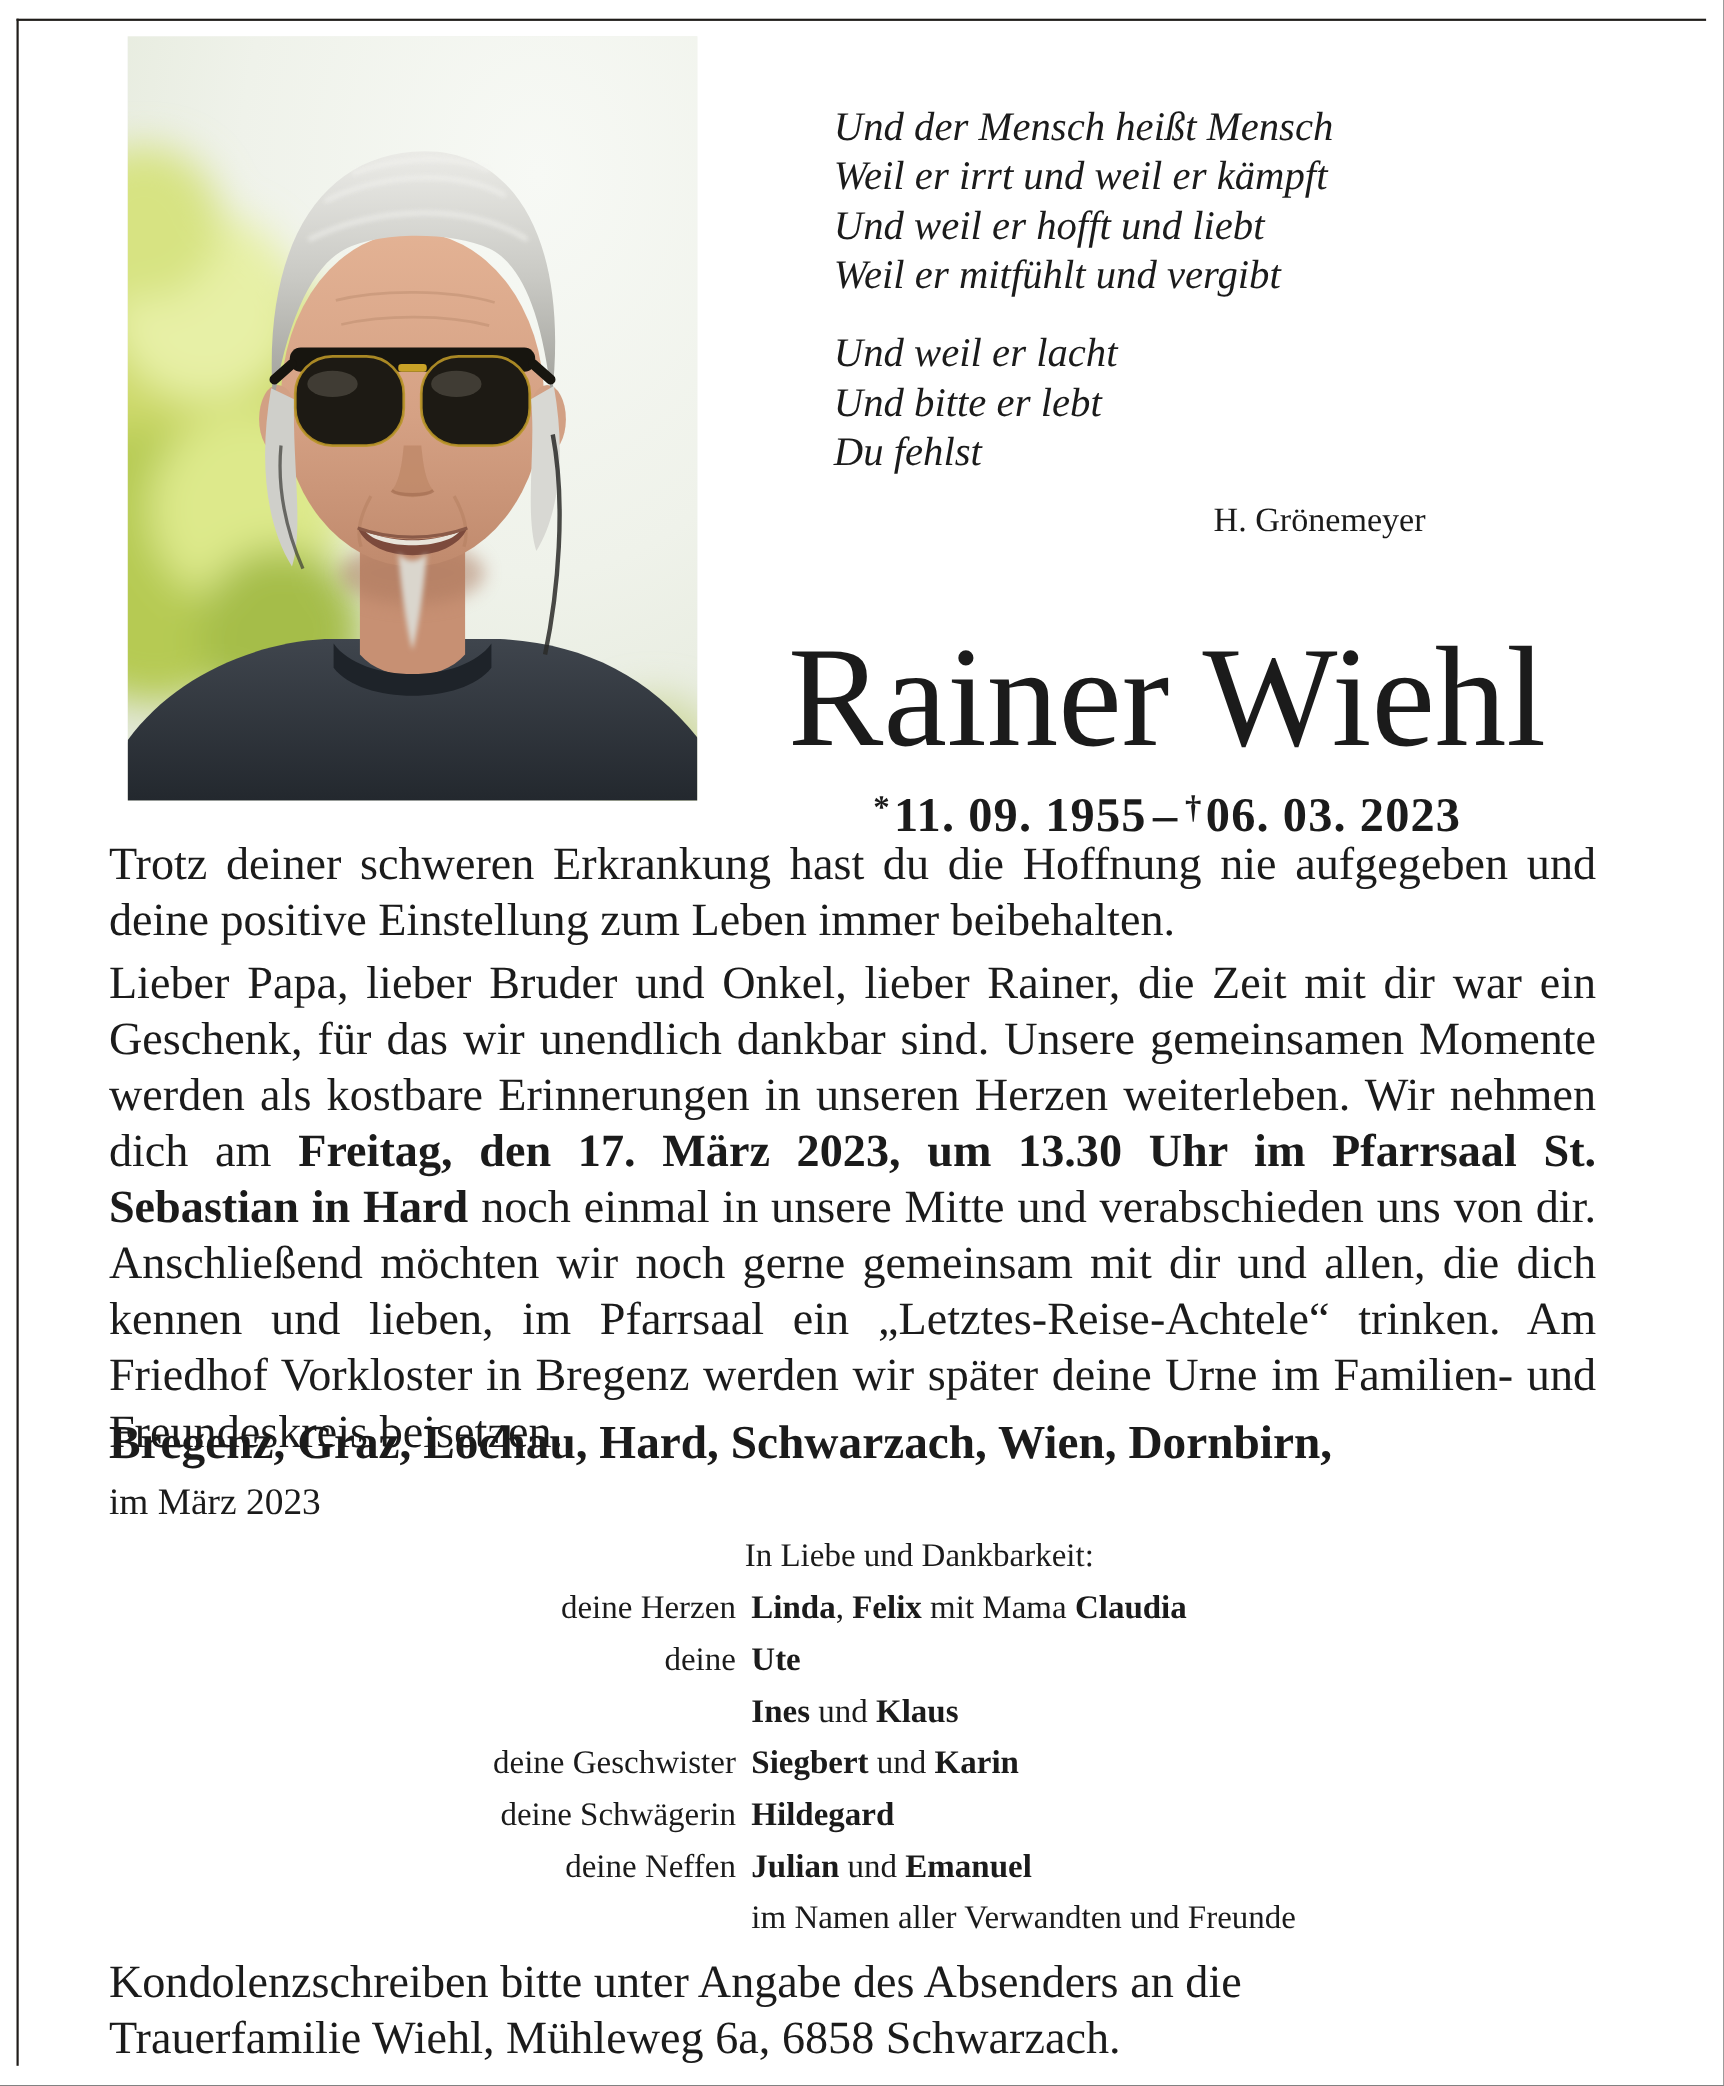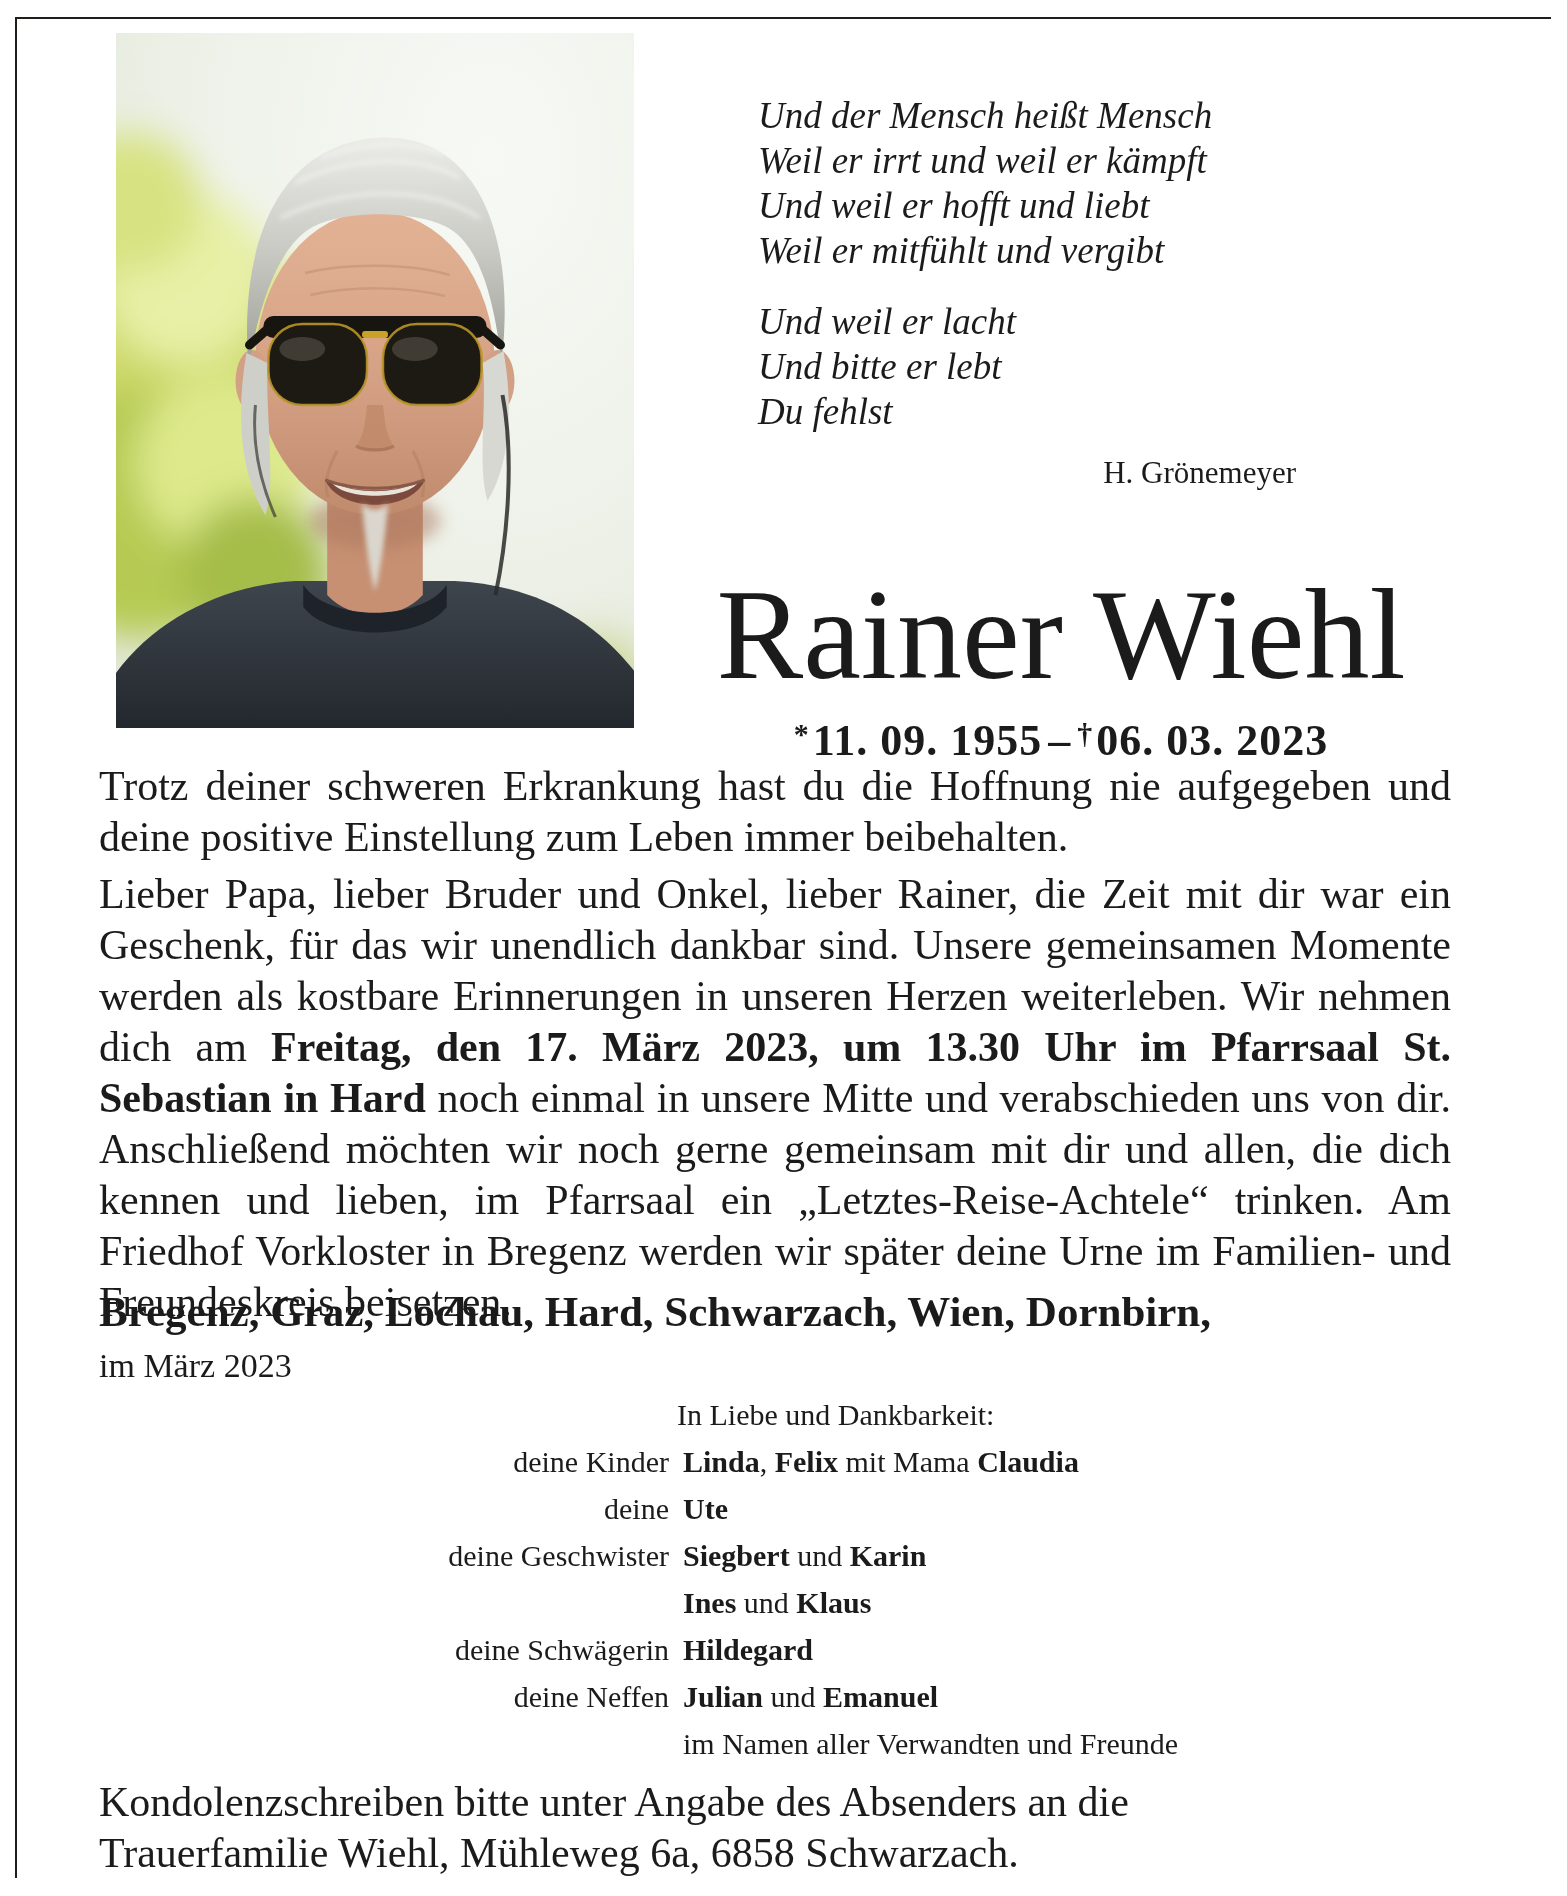--- a/index.html
+++ b/index.html
@@ -182,36 +182,36 @@
 
     <div class="abs bodytext places">
       <div class="places-line">Bregenz, Graz, Lochau, Hard, Schwarzach, Wien, Dornbirn,</div>
       <div class="month-line">im März 2023</div>
     </div>
 
     <div class="abs family">
       <div class="fam-heading">In Liebe und Dankbarkeit:</div>
       <div>
           <div class="fam-row">
-            <div class="fam-label">deine Kinder</div>
+            <div class="fam-label">deine Herzen</div>
             <div class="fam-names"><b>Linda</b><span>, </span><b>Felix</b><span> mit Mama </span><b>Claudia</b></div>
           </div>
           <div class="fam-row">
             <div class="fam-label">deine</div>
             <div class="fam-names"><b>Ute</b></div>
           </div>
           <div class="fam-row">
+            <div class="fam-label"></div>
+            <div class="fam-names"><b>Ines</b><span> und </span><b>Klaus</b></div>
+          </div>
+          <div class="fam-row">
             <div class="fam-label">deine Geschwister</div>
             <div class="fam-names"><b>Siegbert</b><span> und </span><b>Karin</b></div>
           </div>
           <div class="fam-row">
-            <div class="fam-label"></div>
-            <div class="fam-names"><b>Ines</b><span> und </span><b>Klaus</b></div>
-          </div>
-          <div class="fam-row">
             <div class="fam-label">deine Schwägerin</div>
             <div class="fam-names"><b>Hildegard</b></div>
           </div>
           <div class="fam-row">
             <div class="fam-label">deine Neffen</div>
             <div class="fam-names"><b>Julian</b><span> und </span><b>Emanuel</b></div>
           </div>
         </div>
       <div class="fam-footer">im Namen aller Verwandten und Freunde</div>
     </div>

